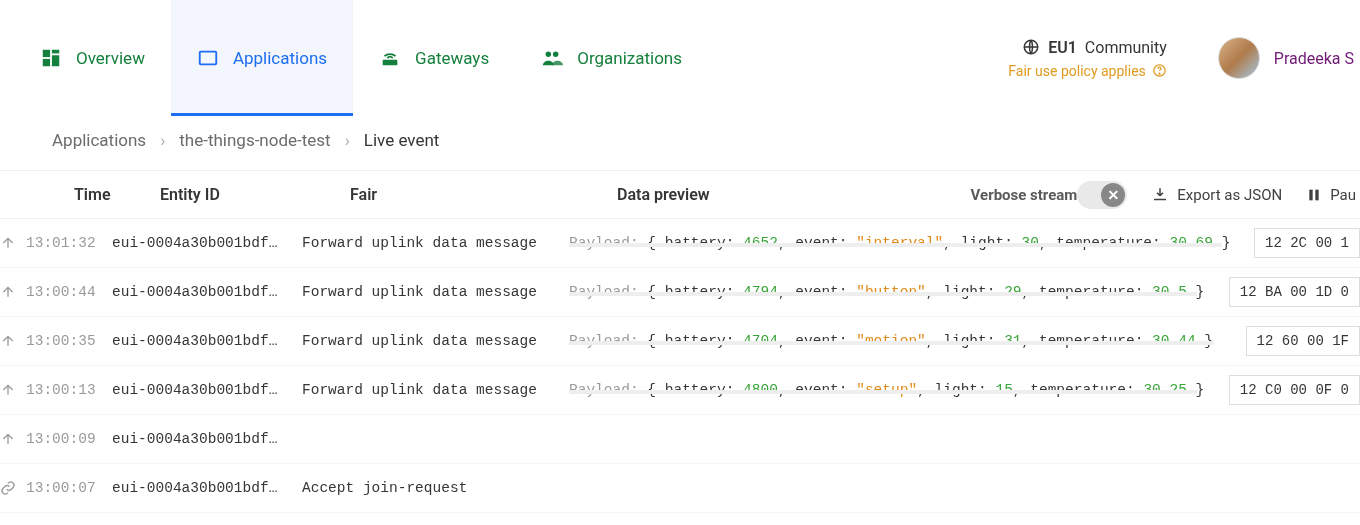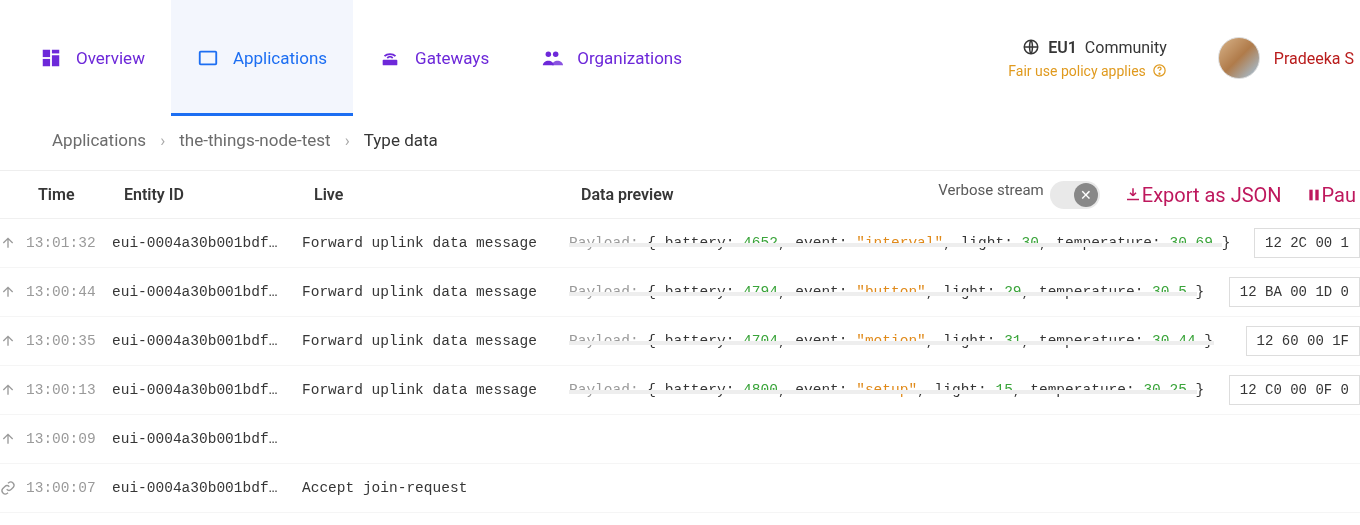--- a/index.html
+++ b/index.html
@@ -24,21 +24,21 @@
     display: flex;
     align-items: stretch;
     padding-left: 14px;
   }
   .nav-item {
     display: flex;
     align-items: center;
     padding: 0 26px;
     gap: 14px;
     cursor: pointer;
-    color: #6d28d9;
+    color: #15803d;
     font-size: 17px;
     position: relative;
   }
   .nav-item.active {
     background: #f3f6fd;
     color: #1c6ef2;
   }
   .nav-item.active::after {
     content: "";
     position: absolute;
@@ -77,21 +77,21 @@
     font-size: 14px;
     color: #e09a1e;
   }
   .cluster-line2 svg { width: 15px; height: 15px; }
   .user { display: flex; align-items: center; gap: 14px; }
   .avatar {
     width: 42px; height: 42px; border-radius: 50%;
     background: linear-gradient(135deg,#d8b48a 0%, #b07b4a 50%, #a3c8e6 100%);
     border: 1px solid #ddd;
   }
-  .username { font-size: 16px; color: #b91c1c; }
+  .username { font-size: 16px; color: #701a75; }
   
   .breadcrumb {
     display: flex;
     align-items: center;
     gap: 14px;
     padding: 14px 0 20px 52px;
     font-size: 17px;
     color: #6c6c6c;
     border-bottom: 1px solid #eee;
   }
@@ -102,50 +102,50 @@
     display: flex;
     align-items: center;
     height: 48px;
     padding-left: 38px;
     padding-right: 4px;
     font-size: 16px;
     font-weight: 600;
     color: #363636;
     border-bottom: 1px solid #f0f0f0;
   }
-  .col-time   { width: 86px; }
+  .col-time   { width: 86px; margin-left: 36px; }
   .col-entity { width: 190px; }
   .col-type   { width: 267px; }
   .col-preview{ flex: 1; }
   .actions-right {
     display: flex;
     align-items: center;
     gap: 24px;
     font-weight: 400;
     font-size: 15px;
     color: #5a5a5a;
   }
   .verbose {
-    display: flex; align-items: flex-start; gap: 6px;
+    display: flex; align-items: center; gap: 0; font-weight: bold;
   }
   .toggle {
     width: 50px; height: 28px; border-radius: 14px;
     background: #e9e9e9; position: relative; cursor: pointer;
   }
   .toggle-knob {
     position: absolute; right: 2px; top: 2px;
     width: 24px; height: 24px; border-radius: 50%;
     background: #888; display: flex; align-items: center; justify-content: center;
     color: #fff; font-size: 14px;
   }
   .export-btn, .pause-btn {
-    display: flex; align-items: center; 
+    display: flex; align-items: center; gap: 8px;
     cursor: pointer;
-    color: #be185d;
-    font-size: 20px;
+    color: #404040;
+    font-size: 15px;
   }
   
   .data-row {
     display: flex;
     align-items: center;
     height: 49px;
     padding-left: 0;
     border-bottom: 1px solid #f5f5f5;
     font-family: "SFMono-Regular", Consolas, "Liberation Mono", Menlo, monospace;
     font-size: 14.5px;
@@ -243,27 +243,27 @@
       <span class="username">Pradeeka S</span>
     </div>
   </div>
 </div>
 
 <div class="breadcrumb">
   <span>Applications</span>
   <span class="breadcrumb-sep">›</span>
   <span>the-things-node-test</span>
   <span class="breadcrumb-sep">›</span>
-  <span class="breadcrumb-current">Type data</span>
+  <span class="breadcrumb-current">Live event</span>
 </div>
 
 <div class="table-header">
   <div class="col-time">Time</div>
   <div class="col-entity">Entity ID</div>
-  <div class="col-type">Live</div>
+  <div class="col-type">Fair</div>
   <div class="col-preview">Data preview</div>
   <div class="actions-right">
     <div class="verbose">
       <span>Verbose stream</span>
       <div class="toggle">
         <div class="toggle-knob">✕</div>
       </div>
     </div>
     <div class="export-btn">
       <svg width="18" height="18" viewBox="0 0 24 24" fill="currentColor">

